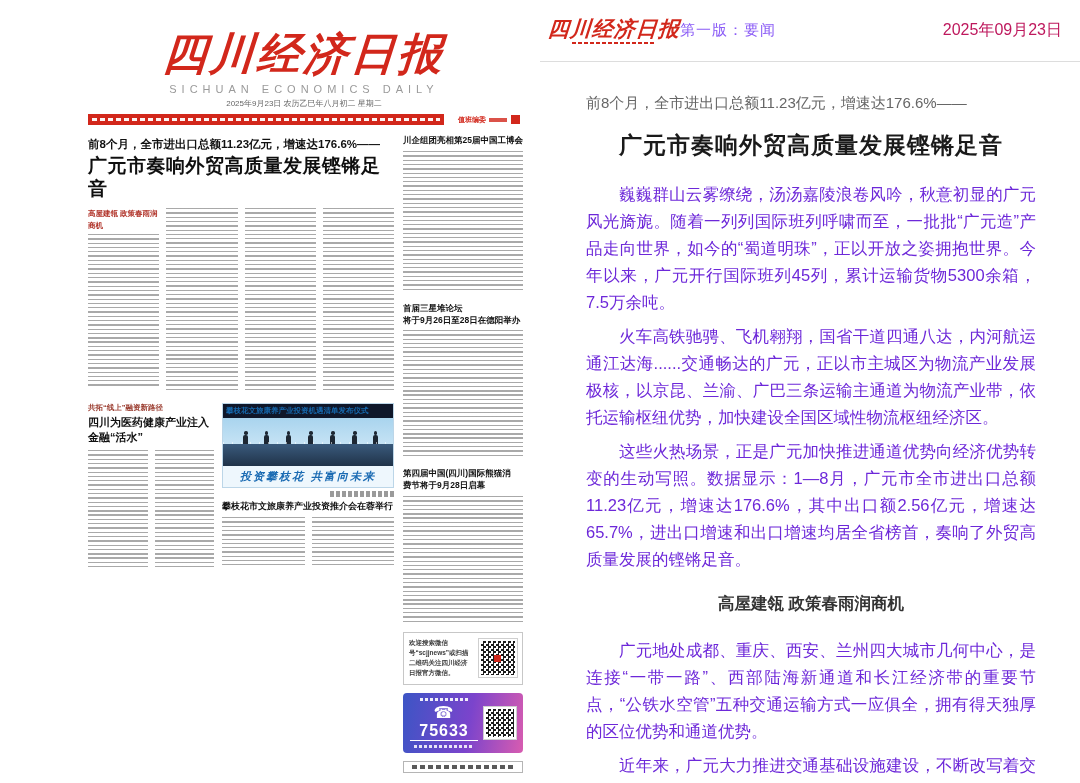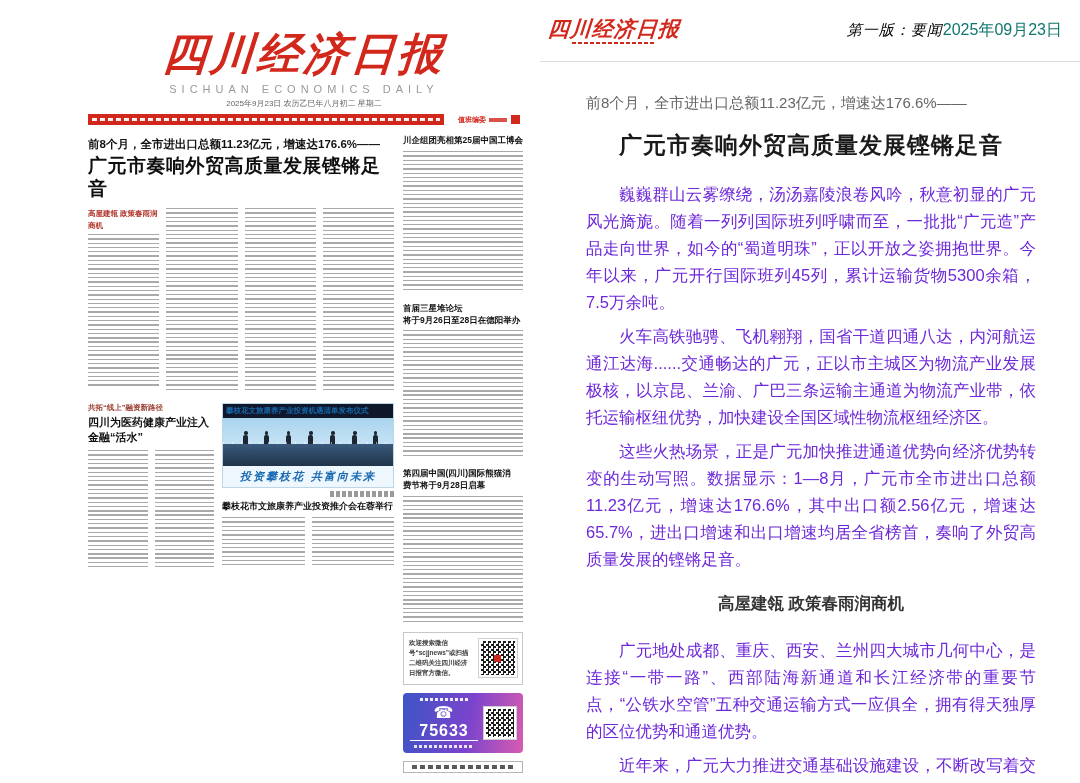--- a/index.html
+++ b/index.html
@@ -90,22 +90,22 @@
   .foot-strip { border:1px solid #b5b5b5; height:12px; display:flex; align-items:center; padding:0 8px; }
   .foot-strip .bar { height:4px; width:100%; background:repeating-linear-gradient(90deg,#5a5a5a 0 5px,transparent 5px 8px); }
 
   
   .reader-pane { flex:1; height:783px; background:#fff; overflow:hidden; }
   .reader-header { height:62px; display:flex; align-items:center; padding:0 18px 0 8px; border-bottom:1px solid #ddd; }
   .r-logo { text-align:center; }
   .r-logo-title { font-family:"DejaVu Serif","Liberation Serif",serif; font-style:italic; font-weight:bold;
                   color:#d2271b; font-size:21px; letter-spacing:1px; transform:skewX(-4deg); line-height:1.1; }
   .r-logo-sub { height:2.5px; width:84px; margin:2px auto 0; background:repeating-linear-gradient(90deg,#d2271b 0 4px,transparent 4px 6px); }
-  .r-page { flex:1; text-align:right; color:#000000; font-size:15px; letter-spacing:1px;font-style:italic; }
-  .r-date { color:#0f766e; font-size:16px; }
+  .r-page { flex:1; text-align:left; color:#8b5cf6; font-size:15px; letter-spacing:1px; }
+  .r-date { color:#be185d; font-size:16px; }
 
   .reader-body { padding:30px 44px 0 46px; }
   .a-kicker { color:#666; font-size:15px; line-height:22px; }
   .a-title { color:#1a1a1a; font-size:23px; font-weight:bold; text-align:center; margin:16px 0 20px; letter-spacing:1px; }
   .a-p { color:#6d28d9; font-size:16.5px; line-height:27px; text-indent:2em; text-align:justify; margin-bottom:7px; }
   .a-subhead { color:#333; font-size:16.5px; font-weight:bold; text-align:center; margin:20px 0 22px; }
 </style>
 </head>
 <body>
 

